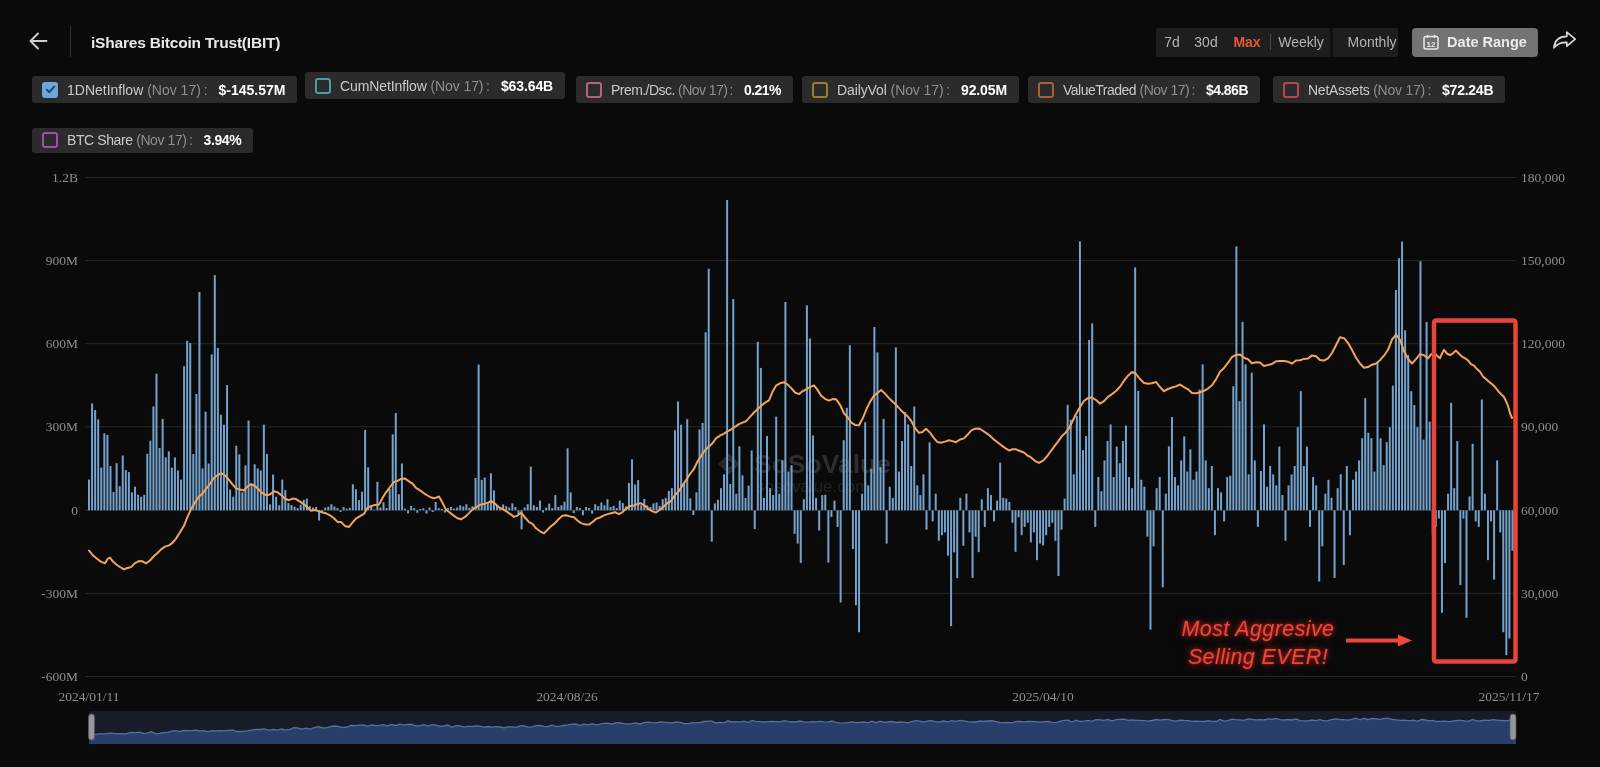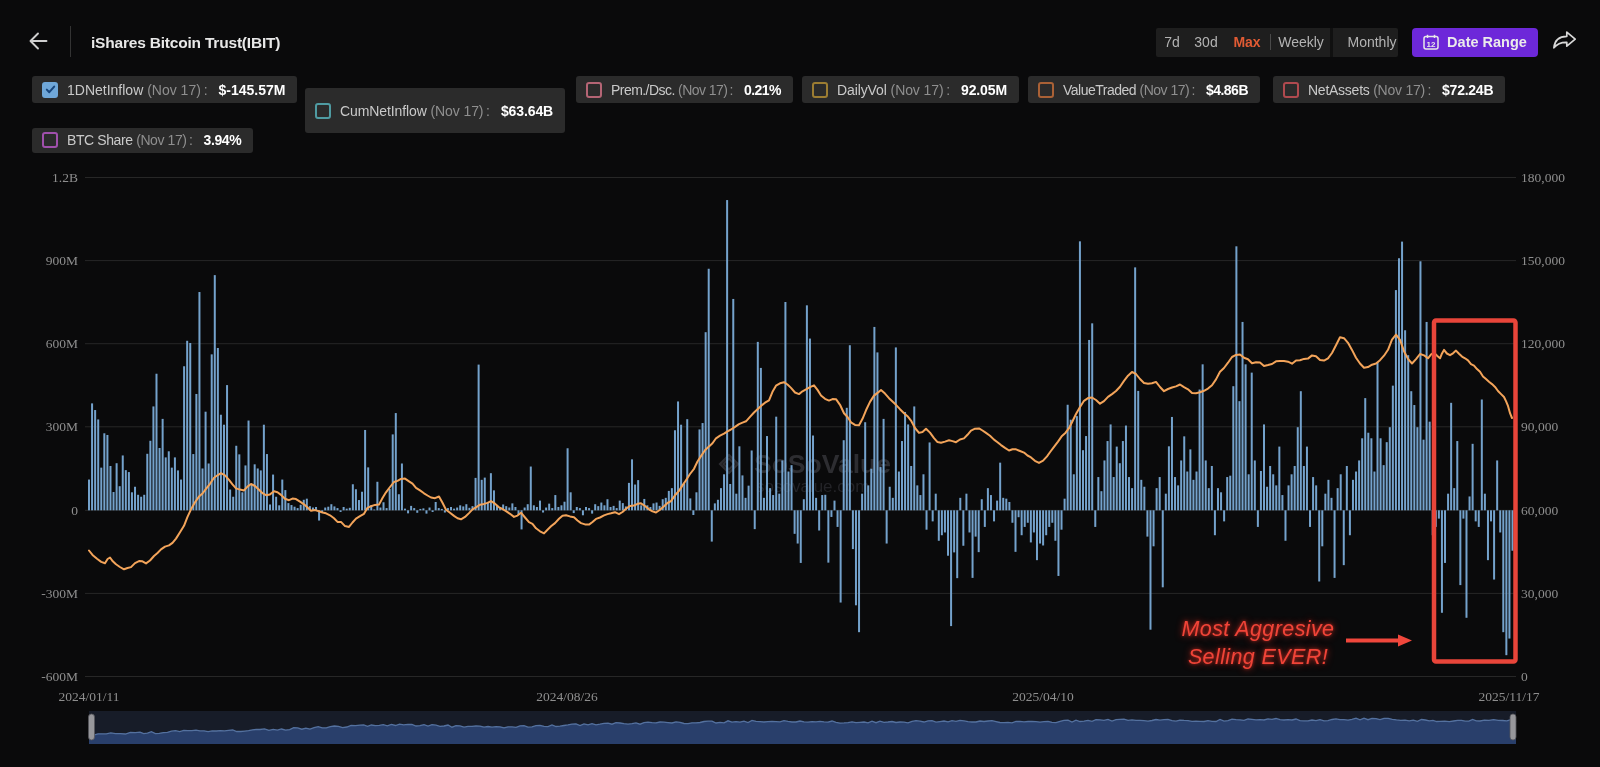--- a/index.html
+++ b/index.html
@@ -11,21 +11,21 @@
 .vl{color:#fff;font-weight:bold;margin-left:11px}
 .hdr{position:absolute;top:0;left:0;width:1600px;height:64px}
 #back{position:absolute;left:28px;top:31px}
 #divider{position:absolute;left:70px;top:26px;width:1px;height:31px;background:#333}
 #title{position:absolute;left:91px;top:34px;font-size:15.5px;font-weight:600;color:#e8e8e8;letter-spacing:-0.2px}
 #pill{position:absolute;left:1156px;top:27.5px;width:242px;height:29px;background:#1e1e1e;border-radius:2px;font-size:14px;color:#b3b3b3}
 #pill span{position:absolute;top:0;height:29px;line-height:29px;text-align:center}
 #pill .max{color:#e15b34;font-weight:bold}
 #pill .sep{width:1px;height:16px;background:#4a4a4a;top:6.5px}
 #pill .gap{width:3px;height:29px;background:#101010;top:0}
-#daterange{position:absolute;left:1412px;top:27.5px;width:126px;height:29px;background:#6d28d9;border-radius:4px;display:flex;align-items:center;justify-content:center;color:#ebebeb;font-weight:bold;font-size:14.5px;gap:8px}
+#daterange{position:absolute;left:1412px;top:27.5px;width:126px;height:29px;background:#737373;border-radius:4px;display:flex;align-items:center;justify-content:center;color:#ebebeb;font-weight:bold;font-size:14.5px;gap:8px}
 #share{position:absolute;left:1552px;top:31px}
 #anno{position:absolute;left:1158px;top:615px;width:200px;text-align:center;font-weight:normal;font-style:italic;font-size:21.5px;color:#f04438;line-height:28px;text-shadow:0 0 7px rgba(242,52,40,0.8),0 0 3px rgba(242,52,40,0.55);letter-spacing:0.4px}
 </style></head><body>
 <div id="page">
 <svg id="chart" width="1600" height="767" viewBox="0 0 1600 767">
 <g stroke="#272727" stroke-width="1">
         <line x1="85" y1="177.5" x2="1516" y2="177.5"></line>
         <line x1="85" y1="260.6" x2="1516" y2="260.6"></line>
         <line x1="85" y1="343.7" x2="1516" y2="343.7"></line>
         <line x1="85" y1="426.8" x2="1516" y2="426.8"></line>
@@ -571,21 +571,21 @@
 <div class="chip" style="left:32px;top:76px;height:27px;letter-spacing:0px">
       <span class="cb" style="background:#6fa7d8;border-color:#6fa7d8">
         <svg width="11" height="11" viewBox="0 0 11 11">
           <path d="M1.8,5.6 L4.3,8.2 L9.2,2.6" fill="none" stroke="#17457c" stroke-width="2" stroke-linecap="round" stroke-linejoin="round"></path>
         </svg>
       </span>
       <span class="lb">1DNetInflow</span>
       <span class="nv">&nbsp;(Nov 17) :</span>
       <span class="vl">$-145.57M</span>
     </div>
-<div class="chip" style="left:305px;top:88px;height:45px;letter-spacing:-0.1px">
+<div class="chip" style="left:305px;top:72px;height:27px;letter-spacing:-0.1px">
       <span class="cb" style="border-color:#4f9ba2"></span>
       <span class="lb">CumNetInflow</span>
       <span class="nv">&nbsp;(Nov 17) :</span>
       <span class="vl">$63.64B</span>
     </div>
 <div class="chip" style="left:576px;top:76px;height:27px;letter-spacing:-0.55px">
       <span class="cb" style="border-color:#b56575"></span>
       <span class="lb">Prem./Dsc.</span>
       <span class="nv">&nbsp;(Nov 17) :</span>
       <span class="vl">0.21%</span>

